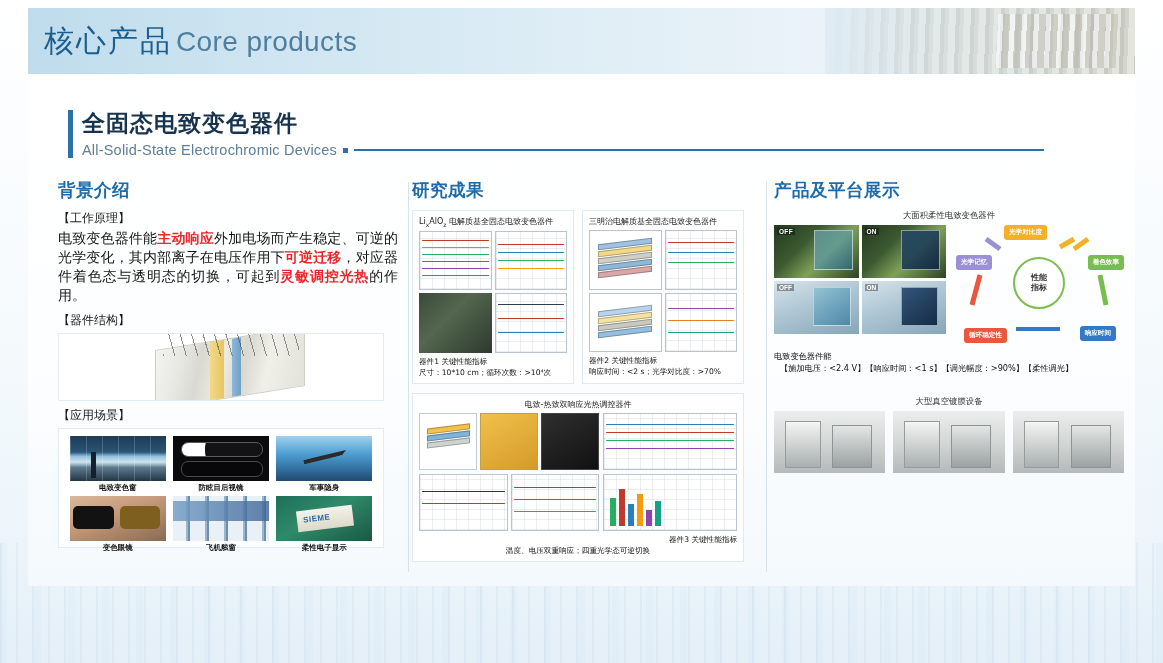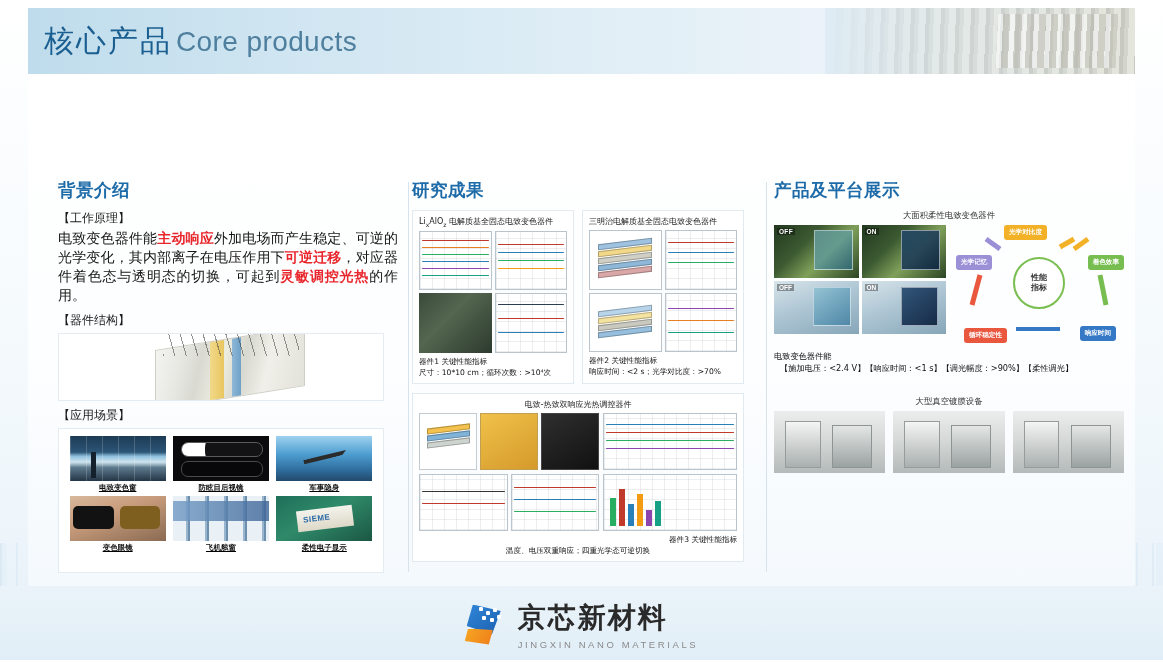--- a/index.html
+++ b/index.html
@@ -123,23 +123,22 @@
   .struct-art::after{
     content:""; position:absolute; left:76px; top:0; width:9px; height:100%;
     background: linear-gradient(90deg,#8fb8d8,#6fa0c7);
   }
   .struct-leaders{
     position:absolute; left:104px; top:-2px; width:136px; height:24px;
     background: repeating-linear-gradient(74deg, rgba(60,60,60,.55) 0 1px, rgba(0,0,0,0) 1px 11px);
   }
   
   .app-box {
-    margin-top:4px; width:326px; height:145px; background:#fff; border:1px solid #e3ecf2;
+    margin-top:4px; width:326px; height:120px; background:#fff; border:1px solid #e3ecf2;
     padding:7px 10px 5px 10px;
-    text-decoration:underline;
   }
   .app-grid { display:grid; grid-template-columns: repeat(3,1fr); gap:3px 6px; }
   .app-cell { display:flex; flex-direction:column; align-items:center; }
   .app-img { width:96px; height:45px; }
   
   .img-window{background:linear-gradient(180deg,#1d3b55 0%,#2c5576 36%,#8fc0dd 45%,#cfe4ef 58%,#5d7a8d 70%,#243546 100%);position:relative;}
   .img-window::before{content:"";position:absolute;left:0;top:0;width:100%;height:100%;background:repeating-linear-gradient(90deg,rgba(255,255,255,.18) 0 1px,rgba(0,0,0,0) 1px 16px);}
   .img-window::after{content:"";position:absolute;left:22%;top:36%;width:5px;height:26px;background:#14202b;}
   .img-mirror{background:#0b0b0d;position:relative;}
   .img-mirror::before{content:"";position:absolute;left:8%;top:13%;width:84%;height:30%;border:1px solid #5a5a5a;border-radius:7px;background:#131316;box-shadow: inset 16px 0 0 -11px #fff, inset 34px 0 0 -11px #fff;}
@@ -262,20 +261,29 @@
 
   <div class="header">
     <div class="header-photo"></div>
     <div class="header-title">
       <span class="title-cn">核心产品</span><span class="title-en">Core products</span>
     </div>
   </div>
 
   <div class="card">
 
+    <div class="sec-title">
+      <div class="sec-bar"></div>
+      <div class="sec-cn">全固态电致变色器件</div>
+      <div class="sec-en-row">
+        <span class="sec-en">All-Solid-State Electrochromic Devices</span>
+        <span class="sec-dot"></span>
+        <span class="sec-rule"></span>
+      </div>
+    </div>
 
     <div class="col-div col-div-1"></div>
     <div class="col-div col-div-2"></div>
 
     <div class="col col-1">
       <div class="col-h">背景介绍</div>
 
       <div class="bracket-h">【工作原理】</div>
       <div class="body-p">
         <span>电致变色器件能</span><span class="hl">主动响应</span><span>外加电场而产生稳定、可逆的光学变化，其内部离子在电压作用下</span><span class="hl">可逆迁移</span><span>，对应器件着色态与透明态的切换，可起到</span><span class="hl">灵敏调控光热</span><span>的作用。</span>
@@ -517,33 +525,13 @@
 
       <div class="r-title" style="margin-top:22px;">大型真空镀膜设备</div>
       <div style="display:grid;grid-template-columns:1fr 1fr 1fr;gap:8px;">
         <div class="vac-photo" style="height:62px;"></div>
         <div class="vac-photo" style="height:62px;"></div>
         <div class="vac-photo" style="height:62px;"></div>
       </div>
     </div>
   </div>
 
-  <div class="footer">
-    <div class="logo">
-      <div class="logo-mark">
-        <span class="blue"></span>
-        <span class="orange"></span>
-        <span class="dots">
-          <b style="left:0;top:0;"></b>
-            <b style="left:7px;top:4px;"></b>
-            <b style="left:14px;top:1px;"></b>
-          <b style="left:3px;top:9px;"></b>
-            <b style="left:11px;top:11px;"></b>
-            <b style="left:18px;top:8px;"></b>
-        </span>
-      </div>
-      <div>
-        <div class="logo-cn">京芯新材料</div>
-        <div class="logo-en">JINGXIN NANO MATERIALS</div>
-      </div>
-    </div>
-  </div>
 </div>
 
 </body></html>

